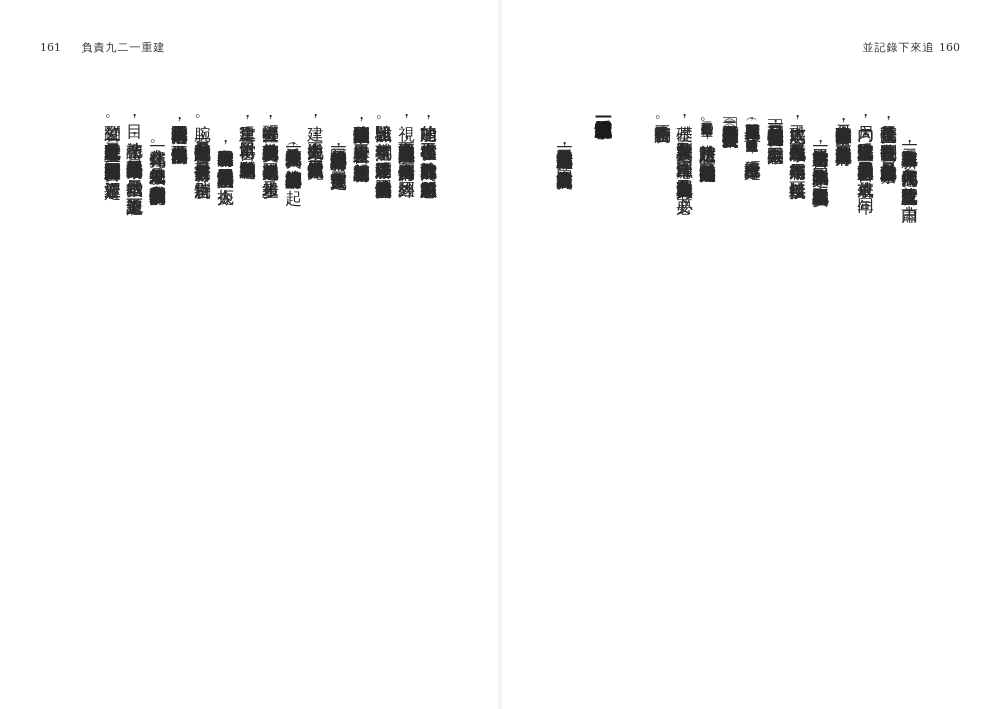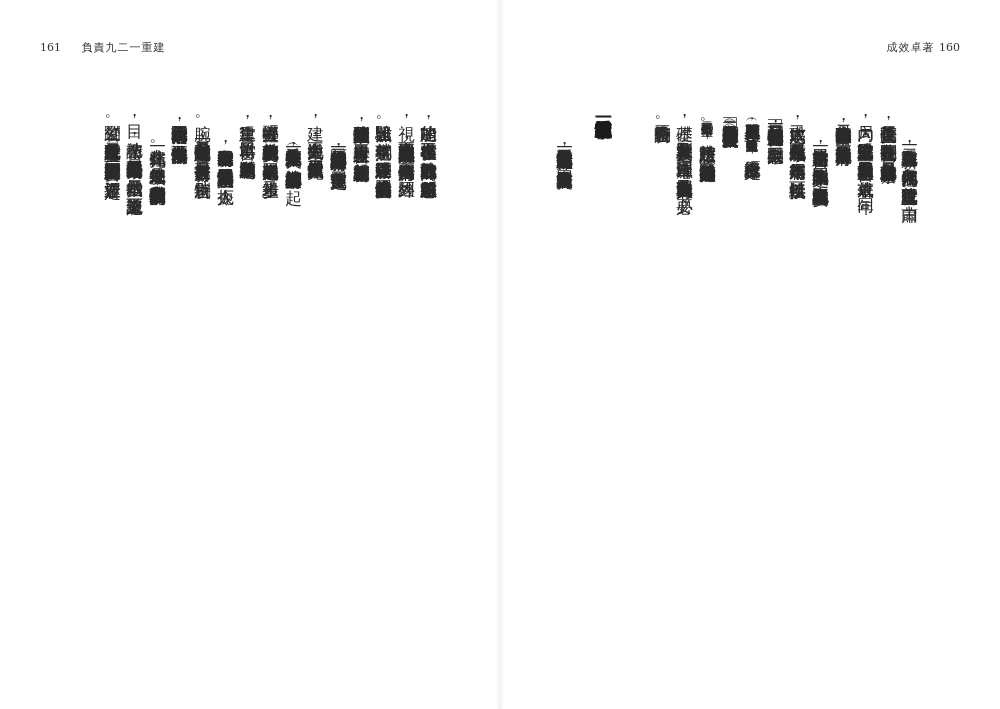--- a/index.html
+++ b/index.html
@@ -55,21 +55,21 @@
       <span class="num">161</span>
       <span>負責九二一重建</span>
     </div>
     <div id="left-body"></div>
   </div>
 
   <div class="gutter"></div>
 
   <div class="page page-right">
     <div class="header header-right">
-      <span>成效卓著</span>
+      <span>並記錄下來追</span>
       <span class="num">160</span>
     </div>
   </div>
 
   <div id="right-body"></div>
 <div class="col" style="left: 898px; top: 136px;"><span>九二一重建會並非新名稱，一九九九年震後一個禮拜內，行政院成立重建會，由蕭</span></div>
     <div class="col" style="left: 877px; top: 112px;"><span>萬長院長擔任主委，劉兆玄副院長任執行長，並於九月二十八日在台中市文心路的警察</span></div>
     <div class="col" style="left: 854px; top: 112px;"><span>局內，成立重建會中部辦公室，是一個以救災及安置為主的單一窗口，成效卓著。同年</span></div>
     <div class="col" style="left: 832px; top: 112px;"><span>十二月改由內政部簡太郎次長坐鎮中部辦公室，業務回歸各部會署及地方政府。</span></div>
     <div class="col" style="left: 809px; top: 136px;"><span>當為單一窗口的重建會，因此形同解散約半年之久，大概認為最緊急的救災及安置</span></div>

